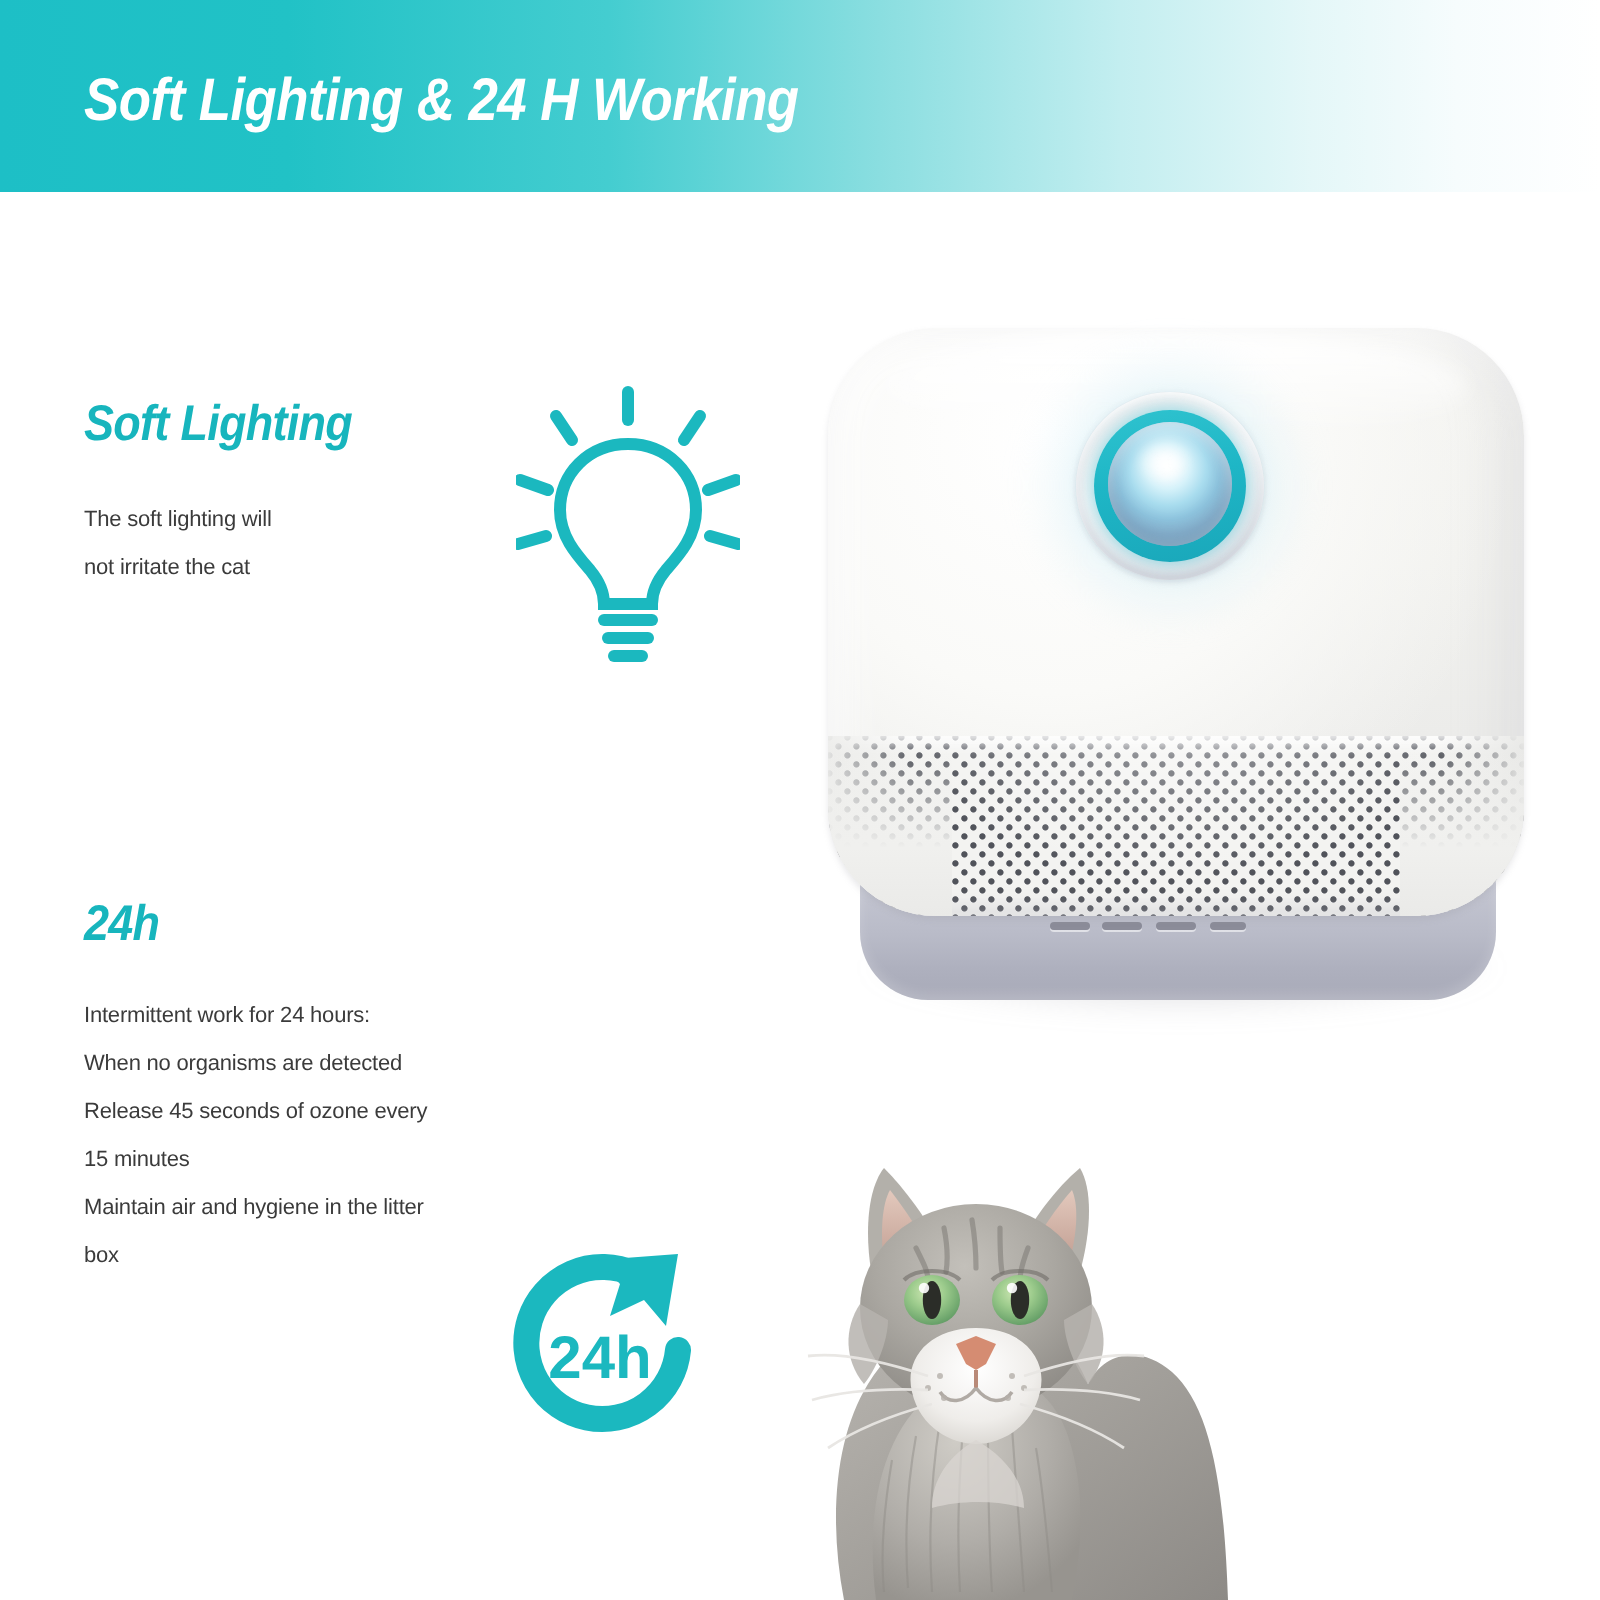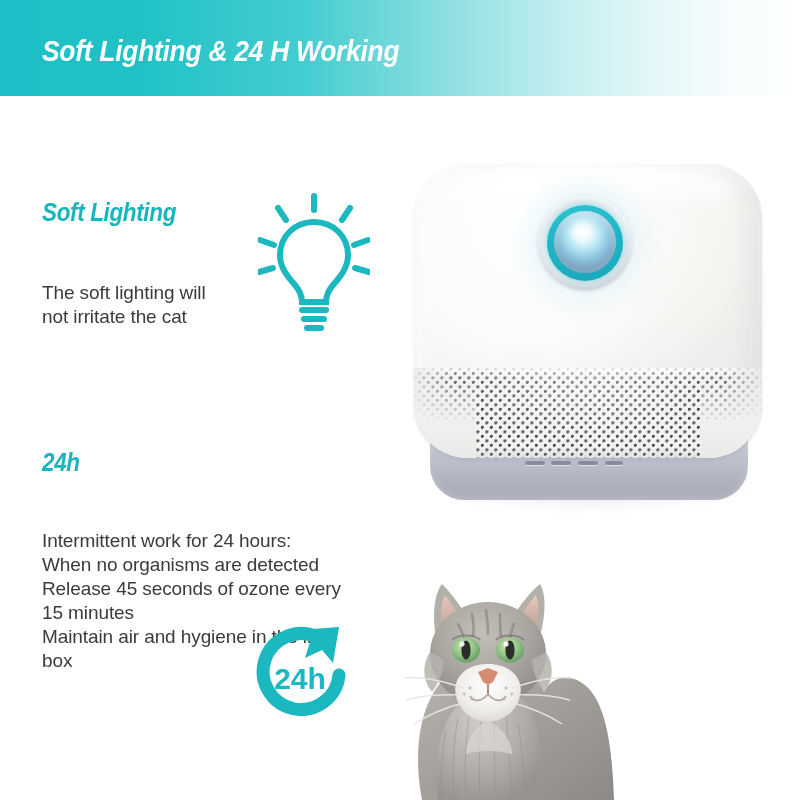--- a/index.html
+++ b/index.html
@@ -55,26 +55,25 @@
     font-weight: bold;
     font-style: italic;
     color: #17b5bd;
     letter-spacing: -0.4px;
     transform: scaleX(0.9);
     transform-origin: left center;
     white-space: nowrap;
   }
   .body-text {
     position: absolute;
-    font-size: 19px;
+    font-size: 11px;
     line-height: 24px;
     color: #3b3b3b;
     white-space: pre-line;
     letter-spacing: -0.1px;
-    margin-top: 33px;
   }
   #soft-heading { left: 42px; top: 198px; }
   #soft-body    { left: 42px; top: 248px; width: 260px; }
   #h24-heading  { left: 42px; top: 448px; }
   #h24-body     { left: 42px; top: 496px; width: 360px; }
 
   
   .icon-wrap { position: absolute; }
   #bulb-icon { left: 258px; top: 192px; }
   #cycle-icon { left: 243px; top: 617px; }

